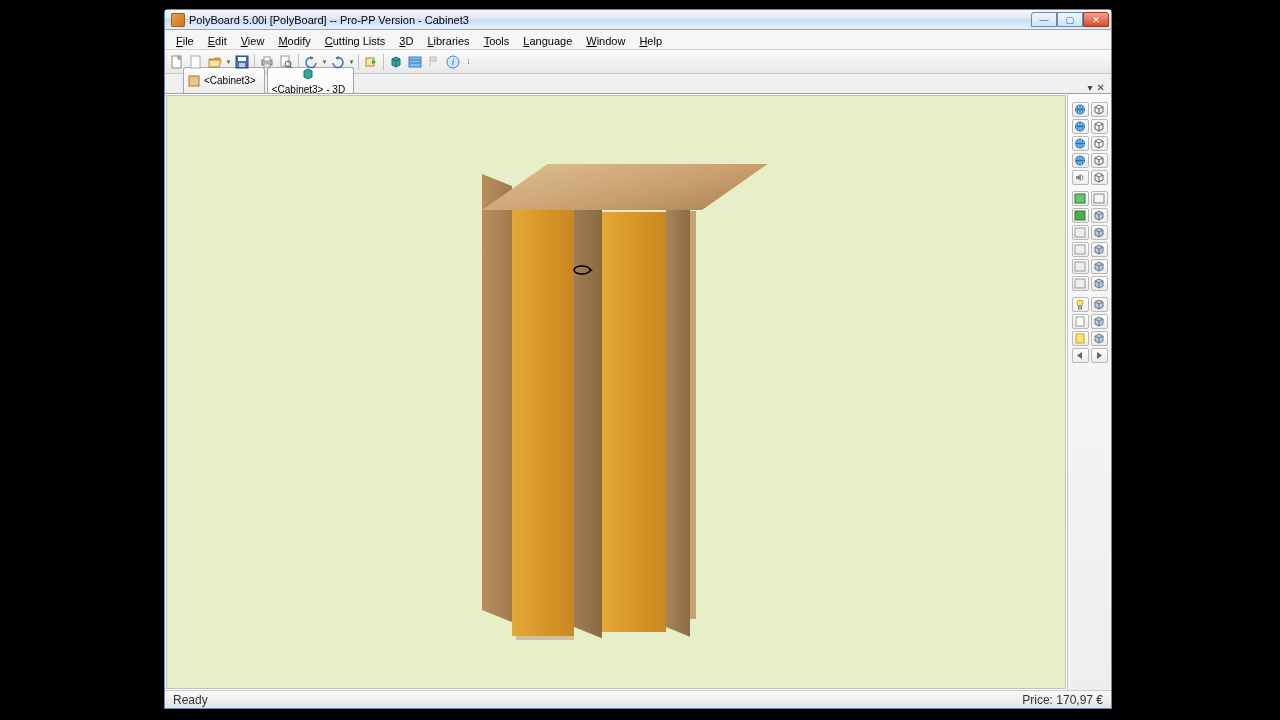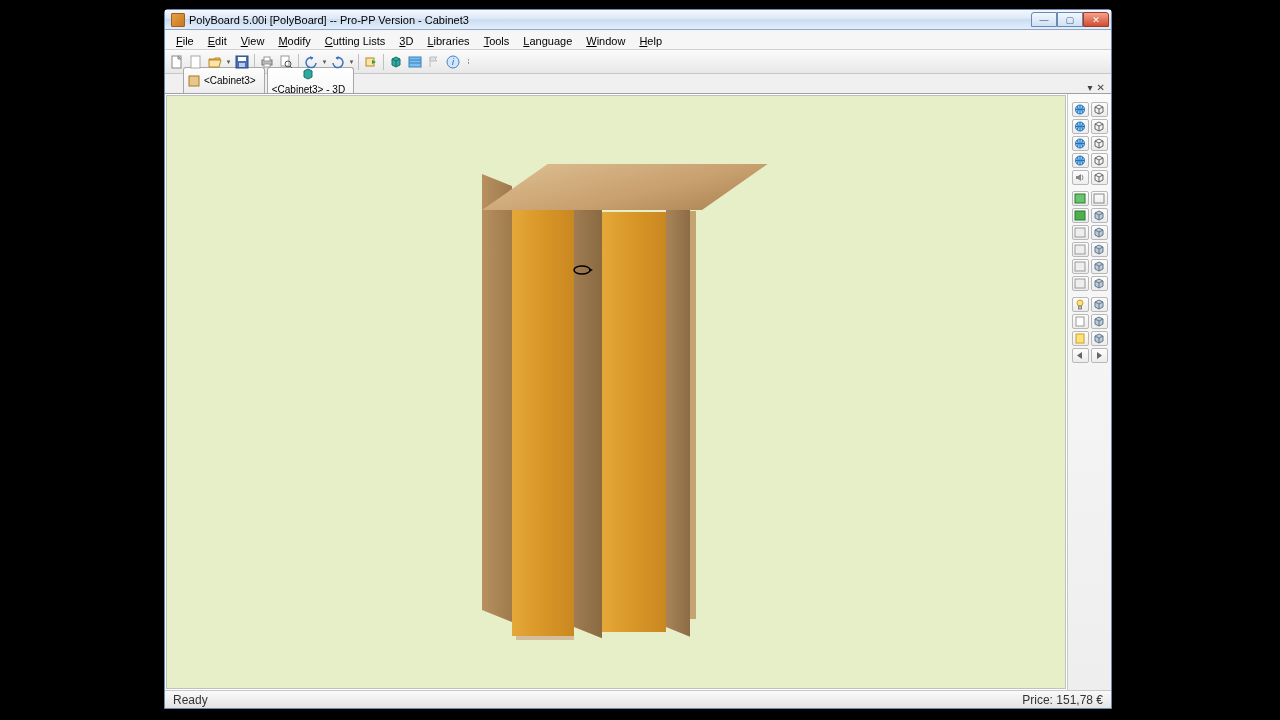--- a/index.html
+++ b/index.html
@@ -486,16 +486,16 @@
               </span>
             </div>
           </div>
         </div>
     </div>
   </div>
 
   <div class="statusbar">
     <span>Ready</span>
     <span class="spacer"></span>
-    <span>Price: 151,78 €</span>
+    <span>Price: 170,97 €</span>
   </div>
 
 </div>
 
 </body></html>

